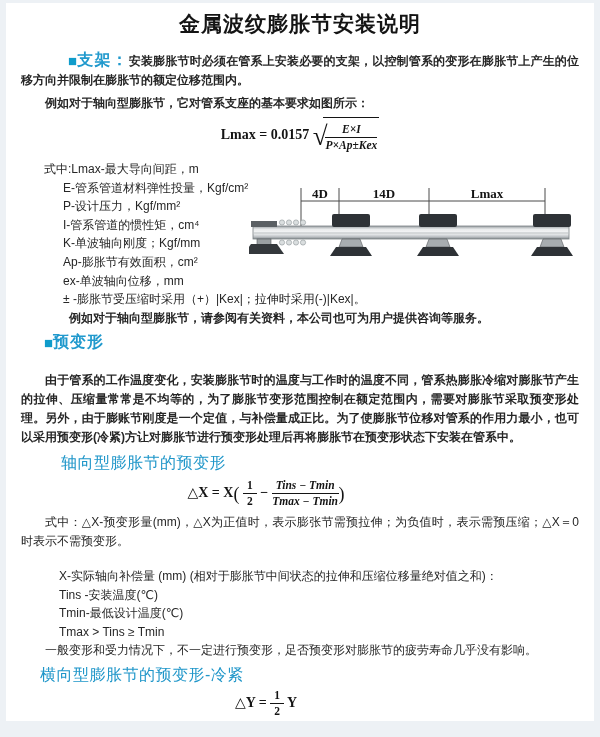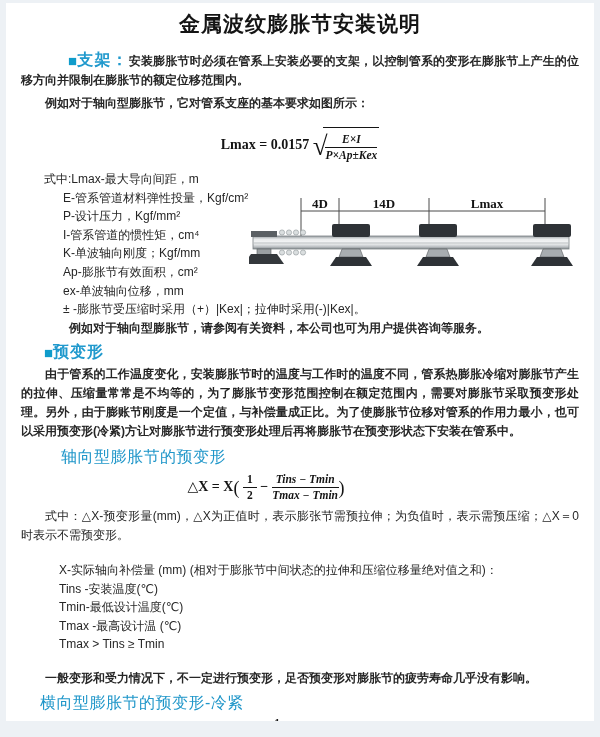--- a/index.html
+++ b/index.html
@@ -26,21 +26,21 @@
   
   .sq{color:#0f9ccb;font-size:15px;vertical-align:-1px;font-weight:400;}
   .sec-label{color:#2099cd;font-size:16px;font-weight:600;letter-spacing:1px;}
   .support-para{margin-top:12px;text-indent:47px;}
   .example-line{margin-top:4px;}
   
   .formula{
     text-align:center;font-family:"Liberation Serif","DejaVu Serif",serif;
     color:#141414;font-size:14px;font-weight:bold;
   }
-  .lmax-formula{margin:14px 0 0 0;height:34px;line-height:34px;}
+  .lmax-formula{margin:4px 0 0 0;height:34px;line-height:34px;}
   .frac{
     display:inline-block;vertical-align:middle;text-align:center;
     font-size:11.5px;line-height:1.15;font-weight:bold;
   }
   .frac .ftop{display:block;border-bottom:1px solid #141414;padding:0 4px 1px;}
   .frac .fbot{display:block;padding-top:1px;}
   .ital{font-style:italic;}
   .sqrt-sign{font-size:27px;font-weight:400;vertical-align:middle;margin-right:-4px;}
   .radicand{display:inline-block;border-top:1.5px solid #141414;vertical-align:middle;padding:2px 2px 0 2px;}
   .paren{font-size:18px;font-weight:400;vertical-align:middle;}
@@ -50,31 +50,31 @@
   .defs-wrap{position:relative;margin-top:9px;height:130px;}
   .defs div{
     margin-left:57px;font-size:12px;line-height:18.6px;color:#262626;font-weight:500;
   }
   .defs div:first-child{margin-left:38px;}
   .pm-line{margin:0 0 0 57px;font-size:12px;line-height:19px;font-weight:500;color:#262626;}
   .consult-line{margin:0 0 0 63px;font-size:12px;line-height:19px;font-weight:600;color:#262626;}
   .diagram{position:absolute;left:243px;top:26px;}
   
   .sec2{margin:4px 0 0 38px;height:20px;}
-  .main-para{margin-top:3px;line-height:19px;}
+  .main-para{margin-top:19px;line-height:19px;}
   .h-blue{
     color:#1f96c9;font-size:16px;font-weight:normal;letter-spacing:0.5px;
     font-family:"Liberation Sans","DejaVu Sans",sans-serif;
   }
   .h-axial{margin:6px 0 0 55px;}
   .h-lateral{margin:5px 0 0 34px;}
   .mid-para{margin-top:3px;line-height:19px;font-weight:500;}
   .x-line{margin:16px 0 0 53px;font-size:12px;line-height:18.5px;font-weight:500;color:#262626;}
   .temp-lines div{margin-left:53px;font-size:12px;line-height:18.5px;font-weight:500;color:#262626;}
-  .note-line{margin-top:15px;line-height:19px;font-weight:700;}
+  .note-line{margin-top:0;line-height:19px;font-weight:400;}
   .dy-line{margin:6px 0 0 57px;font-size:12px;line-height:18px;font-weight:500;color:#262626;}
 </style>
 </head>
 <body>
 
 <div class="page">
 
   <h1 class="doc-title">金属波纹膨胀节安装说明</h1>
 
   <p class="para support-para"><span class="sq">■</span><span class="sec-label">支架：</span><span>安装膨胀节时必须在管系上安装必要的支架，以控制管系的变形在膨胀节上产生的位移方向并限制在膨胀节的额定位移范围内。</span></p>
@@ -177,21 +177,20 @@
     <span class="frac ital"><span class="ftop">Tins − Tmin</span><span class="fbot">Tmax − Tmin</span></span><span class="paren">)</span>
   </div>
 
   <p class="para indent mid-para">式中：△X-预变形量(mm)，△X为正值时，表示膨张节需预拉伸；为负值时，表示需预压缩；△X＝0时表示不需预变形。</p>
 
   <p class="x-line">X-实际轴向补偿量 (mm) (相对于膨胀节中间状态的拉伸和压缩位移量绝对值之和)：</p>
 
   <div class="temp-lines">
     <div>Tins -安装温度(℃)</div>
     <div>Tmin-最低设计温度(℃)</div>
-    <div>Tmax -最高设计温 (℃)</div>
     <div>Tmax &gt; Tins ≥ Tmin</div>
   </div>
 
   <p class="para indent note-line">一般变形和受力情况下，不一定进行预变形，足否预变形对膨胀节的疲劳寿命几乎没有影响。</p>
 
   <h3 class="h-blue h-lateral">横向型膨胀节的预变形-冷紧</h3>
 
   <div class="formula dy-formula">
     <span>△Y =</span>
     <span class="frac"><span class="ftop">1</span><span class="fbot">2</span></span>

